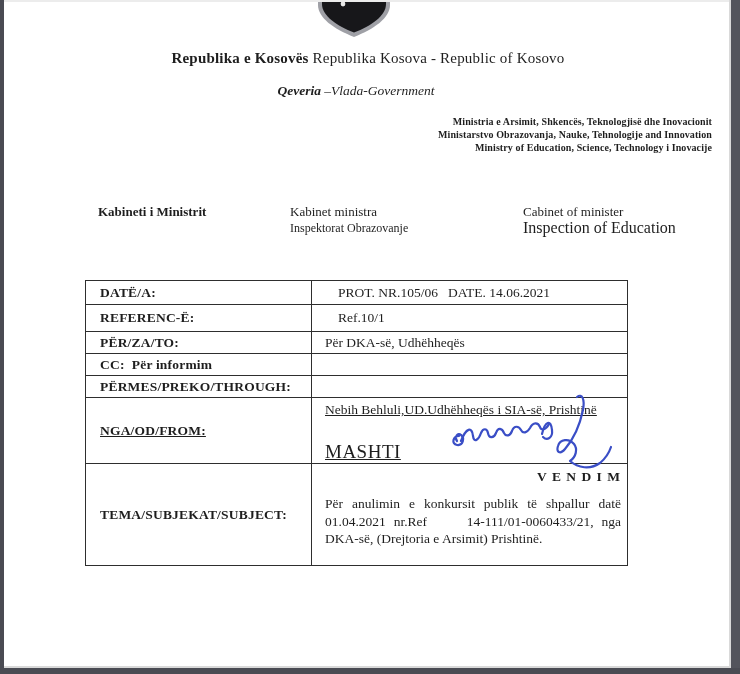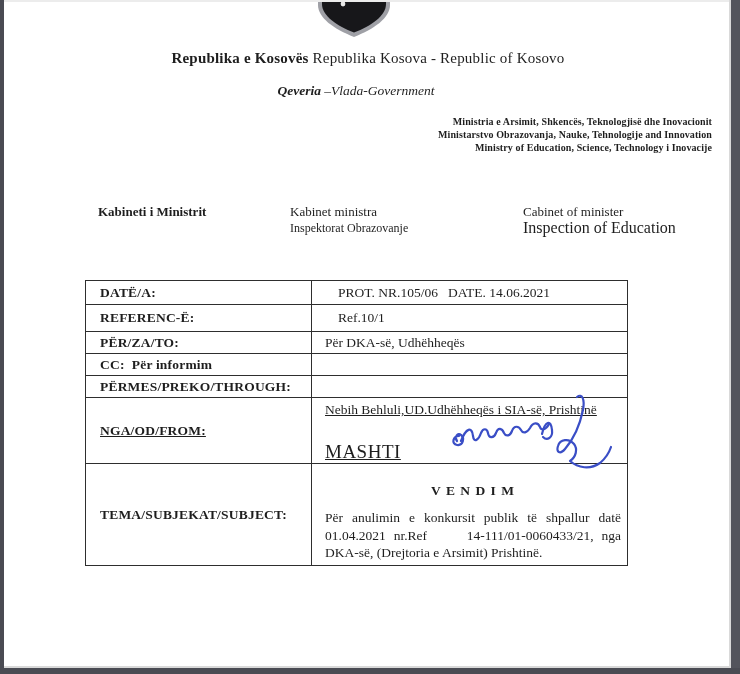--- a/index.html
+++ b/index.html
@@ -47,21 +47,21 @@
     font-weight:bold;font-size:13.5px;letter-spacing:.2px;}
   .t-value{flex:1;box-sizing:border-box;padding-left:13px;padding-right:6px;
     display:flex;align-items:center;font-size:13.5px;}
   .h23{min-height:23px;} .h26{min-height:26px;} .h21{min-height:21px;}
   .h47{min-height:47px;text-decoration:underline;} .h101{min-height:101px;}
   .t-value.indent{padding-left:26px;}
   .t-value.block{display:block;padding-top:4px;}
   .from-line1{font-size:13.5px;}
   .from-line2{font-size:19px;margin-top:23px;letter-spacing:.5px;}
   .subject-cell{display:block;padding-top:3px;}
-  .vendim{font-weight:bold;text-align:center;font-size:13.5px;letter-spacing:1px;margin-top:16px;}
+  .vendim{font-weight:bold;text-align:right;font-size:13.5px;letter-spacing:1px;margin-top:2px;}
   .subject-text{margin-top:10px;font-size:13.5px;line-height:17.5px;text-align:justify;}
 
   .signature{position:absolute;left:450px;top:393px;width:180px;height:85px;z-index:5;pointer-events:none;}
 </style>
 </head>
 <body>
 
 <div class="edge-top"></div>
 
 <div class="page">

